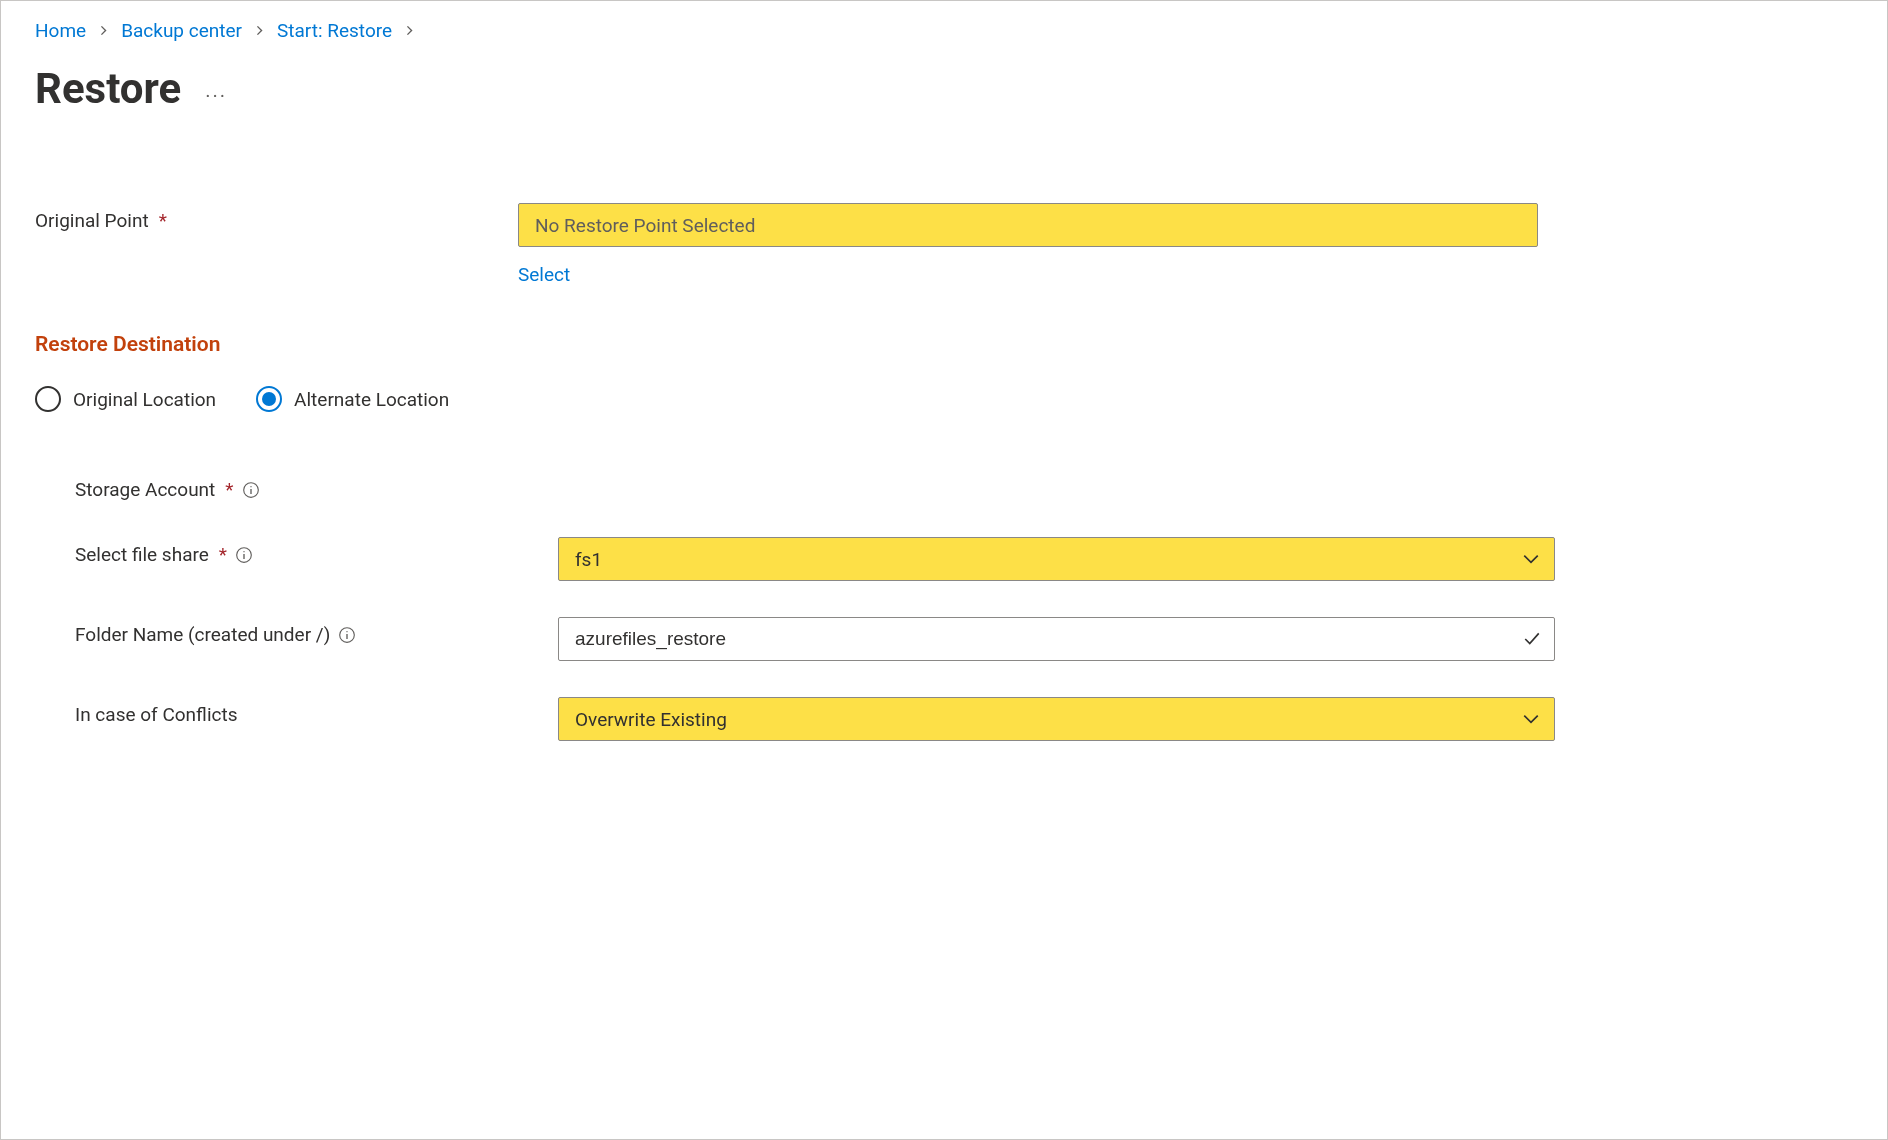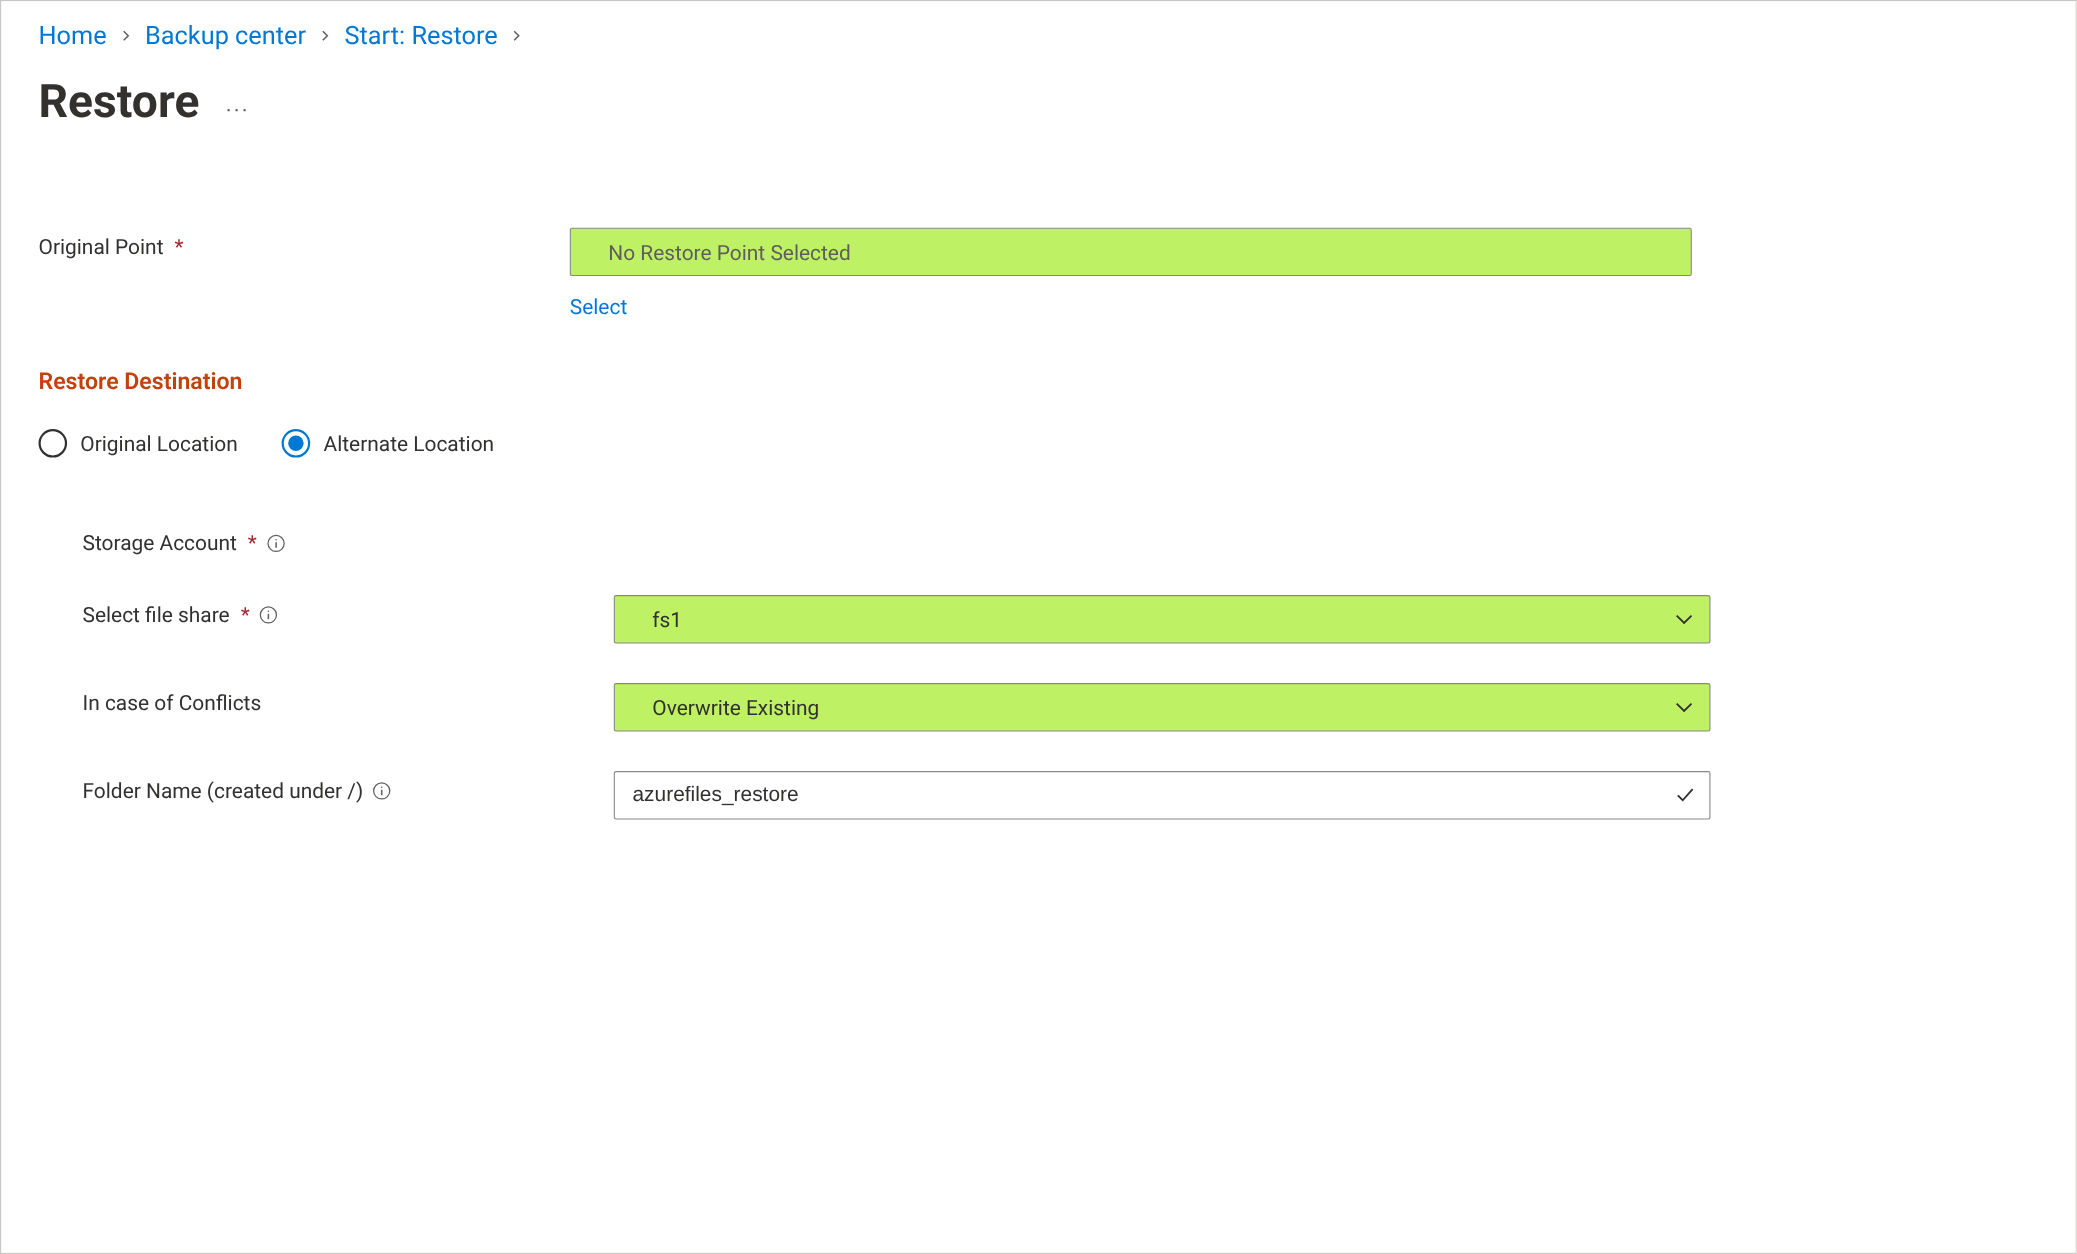--- a/index.html
+++ b/index.html
@@ -13,21 +13,21 @@
     border: 1px solid #c8c6c4;
     width: 1888px;
     min-height: 1140px;
     padding: 10px 20px 20px 34px;
     transform-origin: top left;
   }
   
   .breadcrumb {
     display: flex;
     gap: 12px;
-    font-size: 23px;
+    font-size: 19px;
     margin-bottom: 22px;
     margin-top: 8px;
   }
   .breadcrumb a {
     color: #0078d4;
     text-decoration: none;
     cursor: pointer;
   }
   .crumb-sep {
     color: #605e5c;
@@ -87,24 +87,24 @@
     flex: 1;
     display: flex;
     flex-direction: column;
     gap: 10px;
     max-width: 1020px;
   }
   .input-box, .select-box {
     width: 100%;
     border: 1px solid #8a8886;
     border-radius: 2px;
-    background: #bef264;
-    font-size: 19px;
-    color: #323130;
-    padding: 8px 44px 8px 34px;
+    background: #fde047;
+    font-size: 19px;
+    color: #323130;
+    padding: 8px 44px 8px 16px;
     height: 44px;
     display: flex;
     align-items: center;
     position: relative;
     cursor: pointer;
   }
   .input-box.readonly {
     color: #605e5c;
     cursor: default;
   }
@@ -278,51 +278,51 @@
             <svg viewBox="0 0 16 16" fill="none" stroke="currentColor" stroke-width="1.5">
                 <path d="M2 5 L8 11 L14 5"></path>
               </svg>
           </span>
         </div>
       </div>
     </div>
 
     <div class="form-row tight">
       <div class="label-col">
+        <span>Folder Name (created under /)</span>
+        <span class="info-icon">
+          <svg viewBox="0 0 16 16" fill="none" stroke="currentColor" stroke-width="1">
+              <circle cx="8" cy="8" r="6.5"></circle>
+              <circle cx="8" cy="5" r="0.6" fill="currentColor" stroke="none"></circle>
+              <line x1="8" y1="7" x2="8" y2="11.5" stroke-width="1.2"></line>
+            </svg>
+        </span>
+      </div>
+      <div class="field-col">
+        <div class="input-wrap">
+          <input type="text" class="input-text" value="azurefiles_restore" style="">
+          <span class="trailing-icon">
+            <svg viewBox="0 0 16 16" fill="none" stroke="currentColor" stroke-width="1.5">
+                <path d="M2 8 L6 12 L14 3"></path>
+              </svg>
+          </span>
+        </div>
+      </div>
+    </div>
+
+    <div class="form-row tight">
+      <div class="label-col">
         <span>In case of Conflicts</span>
       </div>
       <div class="field-col">
         <div class="select-box">
           <span>Overwrite Existing</span>
           <span class="trailing-icon">
             <svg viewBox="0 0 16 16" fill="none" stroke="currentColor" stroke-width="1.5">
                 <path d="M2 5 L8 11 L14 5"></path>
               </svg>
           </span>
         </div>
       </div>
     </div>
 
-    <div class="form-row tight">
-      <div class="label-col">
-        <span>Folder Name (created under /)</span>
-        <span class="info-icon">
-          <svg viewBox="0 0 16 16" fill="none" stroke="currentColor" stroke-width="1">
-              <circle cx="8" cy="8" r="6.5"></circle>
-              <circle cx="8" cy="5" r="0.6" fill="currentColor" stroke="none"></circle>
-              <line x1="8" y1="7" x2="8" y2="11.5" stroke-width="1.2"></line>
-            </svg>
-        </span>
-      </div>
-      <div class="field-col">
-        <div class="input-wrap">
-          <input type="text" class="input-text" value="azurefiles_restore" style="">
-          <span class="trailing-icon">
-            <svg viewBox="0 0 16 16" fill="none" stroke="currentColor" stroke-width="1.5">
-                <path d="M2 8 L6 12 L14 3"></path>
-              </svg>
-          </span>
-        </div>
-      </div>
-    </div>
-
   </div>
 </div>
 
 </body></html>

